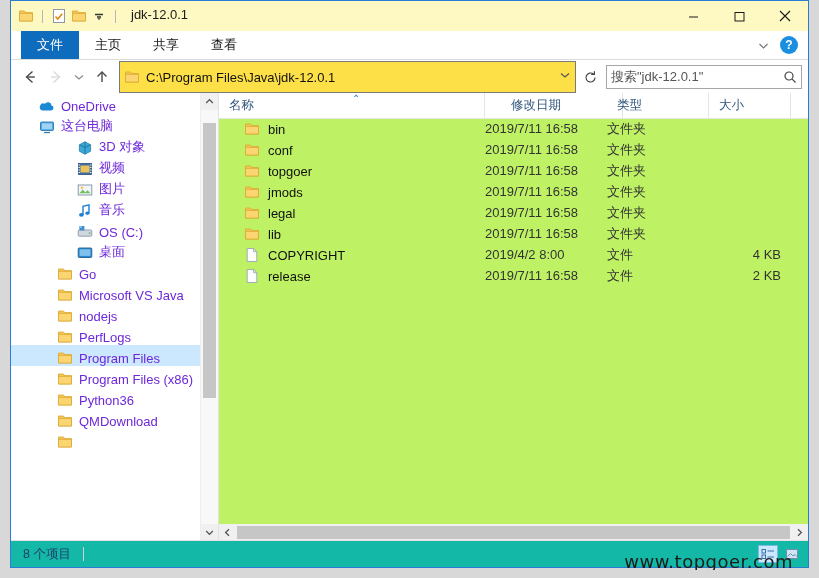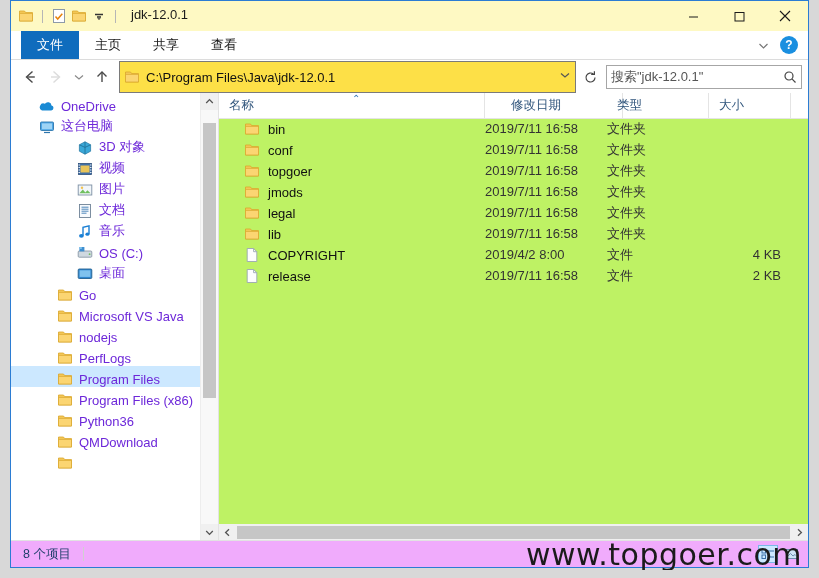--- a/index.html
+++ b/index.html
@@ -68,30 +68,30 @@
   .cell-name{position:absolute;left:25px;display:flex;align-items:flex-end;}
   .cell-date{position:absolute;left:266px;color:#333;}
   .cell-type{position:absolute;left:388px;color:#333;}
   .cell-size{position:absolute;left:490px;width:72px;text-align:right;color:#333;}
   .f-ico{width:16px;height:16px;margin-right:8px;display:flex;align-items:center;justify-content:center;}
   .hscroll{position:absolute;left:0;right:0;bottom:0;height:17px;background:#f0f0f0;display:flex;align-items:center;}
   .hs-arrow{width:17px;height:17px;display:flex;align-items:center;justify-content:center;flex:0 0 17px;}
   .hs-thumb{flex:1;height:13px;background:#c6c6c6;margin:0 1px;}
 
   
-  .statusbar{position:absolute;left:0;right:0;bottom:0;height:26px;background:#f0abfc;border-top:1px solid #e2e2e2;
+  .statusbar{position:absolute;left:0;right:0;bottom:0;height:26px;background:#14b8a6;border-top:1px solid #e2e2e2;
              display:flex;align-items:center;}
   .status-txt{font-size:12.5px;color:#1f3f6b;margin-left:12px;}
   .status-sep{width:1px;height:14px;background:#d0d0d0;margin-left:12px;}
   .viewbtns{position:absolute;right:6px;bottom:4px;display:flex;gap:4px;}
   .vbtn{width:20px;height:18px;display:flex;align-items:center;justify-content:center;}
   .vbtn.on{background:#cce8ff;border:1px solid #7ab8e8;box-sizing:border-box;}
 
   
-  .watermark{position:absolute;right:17px;bottom:6px;font-size:30px;color:#1b1b1b;letter-spacing:.5px;
+  .watermark{position:absolute;right:26px;bottom:6px;font-size:18px;color:#1b1b1b;letter-spacing:.5px;
              font-family:"DejaVu Sans",sans-serif;pointer-events:none;}
   .taskline{position:absolute;left:0;right:0;bottom:0;height:8px;background:#d8d8d8;}
 </style>
 </head>
 <body>
 
 <div id="screen">
   <div class="window">
 
     <div class="titlebar">
@@ -260,29 +260,20 @@
                   <rect x="1.2" y="3" width="13.6" height="10" fill="#f2f6fa" stroke="#7d90a4" stroke-width=".9"></rect>
                   <path d="M2.4 11.2l3.4-3.8 2.6 3 2-2.2 3.2 3z" fill="#6fbf5f"></path>
                   <circle cx="5" cy="5.8" r="1.2" fill="#f2c14e"></circle>
                 </svg>
               </span>
               <span>图片</span>
             </div>
             <div class="nav-item ind2">
               <span class="nav-ico">
                 <svg width="16" height="16" viewBox="0 0 16 16">
-                  <rect x="2.5" y="1.5" width="11" height="13" fill="#f7fafd" stroke="#6f8397" stroke-width=".9"></rect>
-                  <path d="M4.5 4.2h7M4.5 6.2h7M4.5 8.2h7M4.5 10.2h5" stroke="#3c7ab5" stroke-width=".9"></path>
-                </svg>
-              </span>
-              <span>文档</span>
-            </div>
-            <div class="nav-item ind2">
-              <span class="nav-ico">
-                <svg width="16" height="16" viewBox="0 0 16 16">
                   <path d="M6 11.5V3.2l6-1.4v8.2" fill="none" stroke="#1a7fd4" stroke-width="1.4"></path>
                   <ellipse cx="4.4" cy="11.8" rx="2.4" ry="1.9" fill="#1a7fd4"></ellipse>
                   <ellipse cx="10.4" cy="10.2" rx="2" ry="1.6" fill="#1a7fd4"></ellipse>
                 </svg>
               </span>
               <span>音乐</span>
             </div>
             <div class="nav-item ind2">
               <span class="nav-ico">
                 <svg width="16" height="16" viewBox="0 0 16 16">

